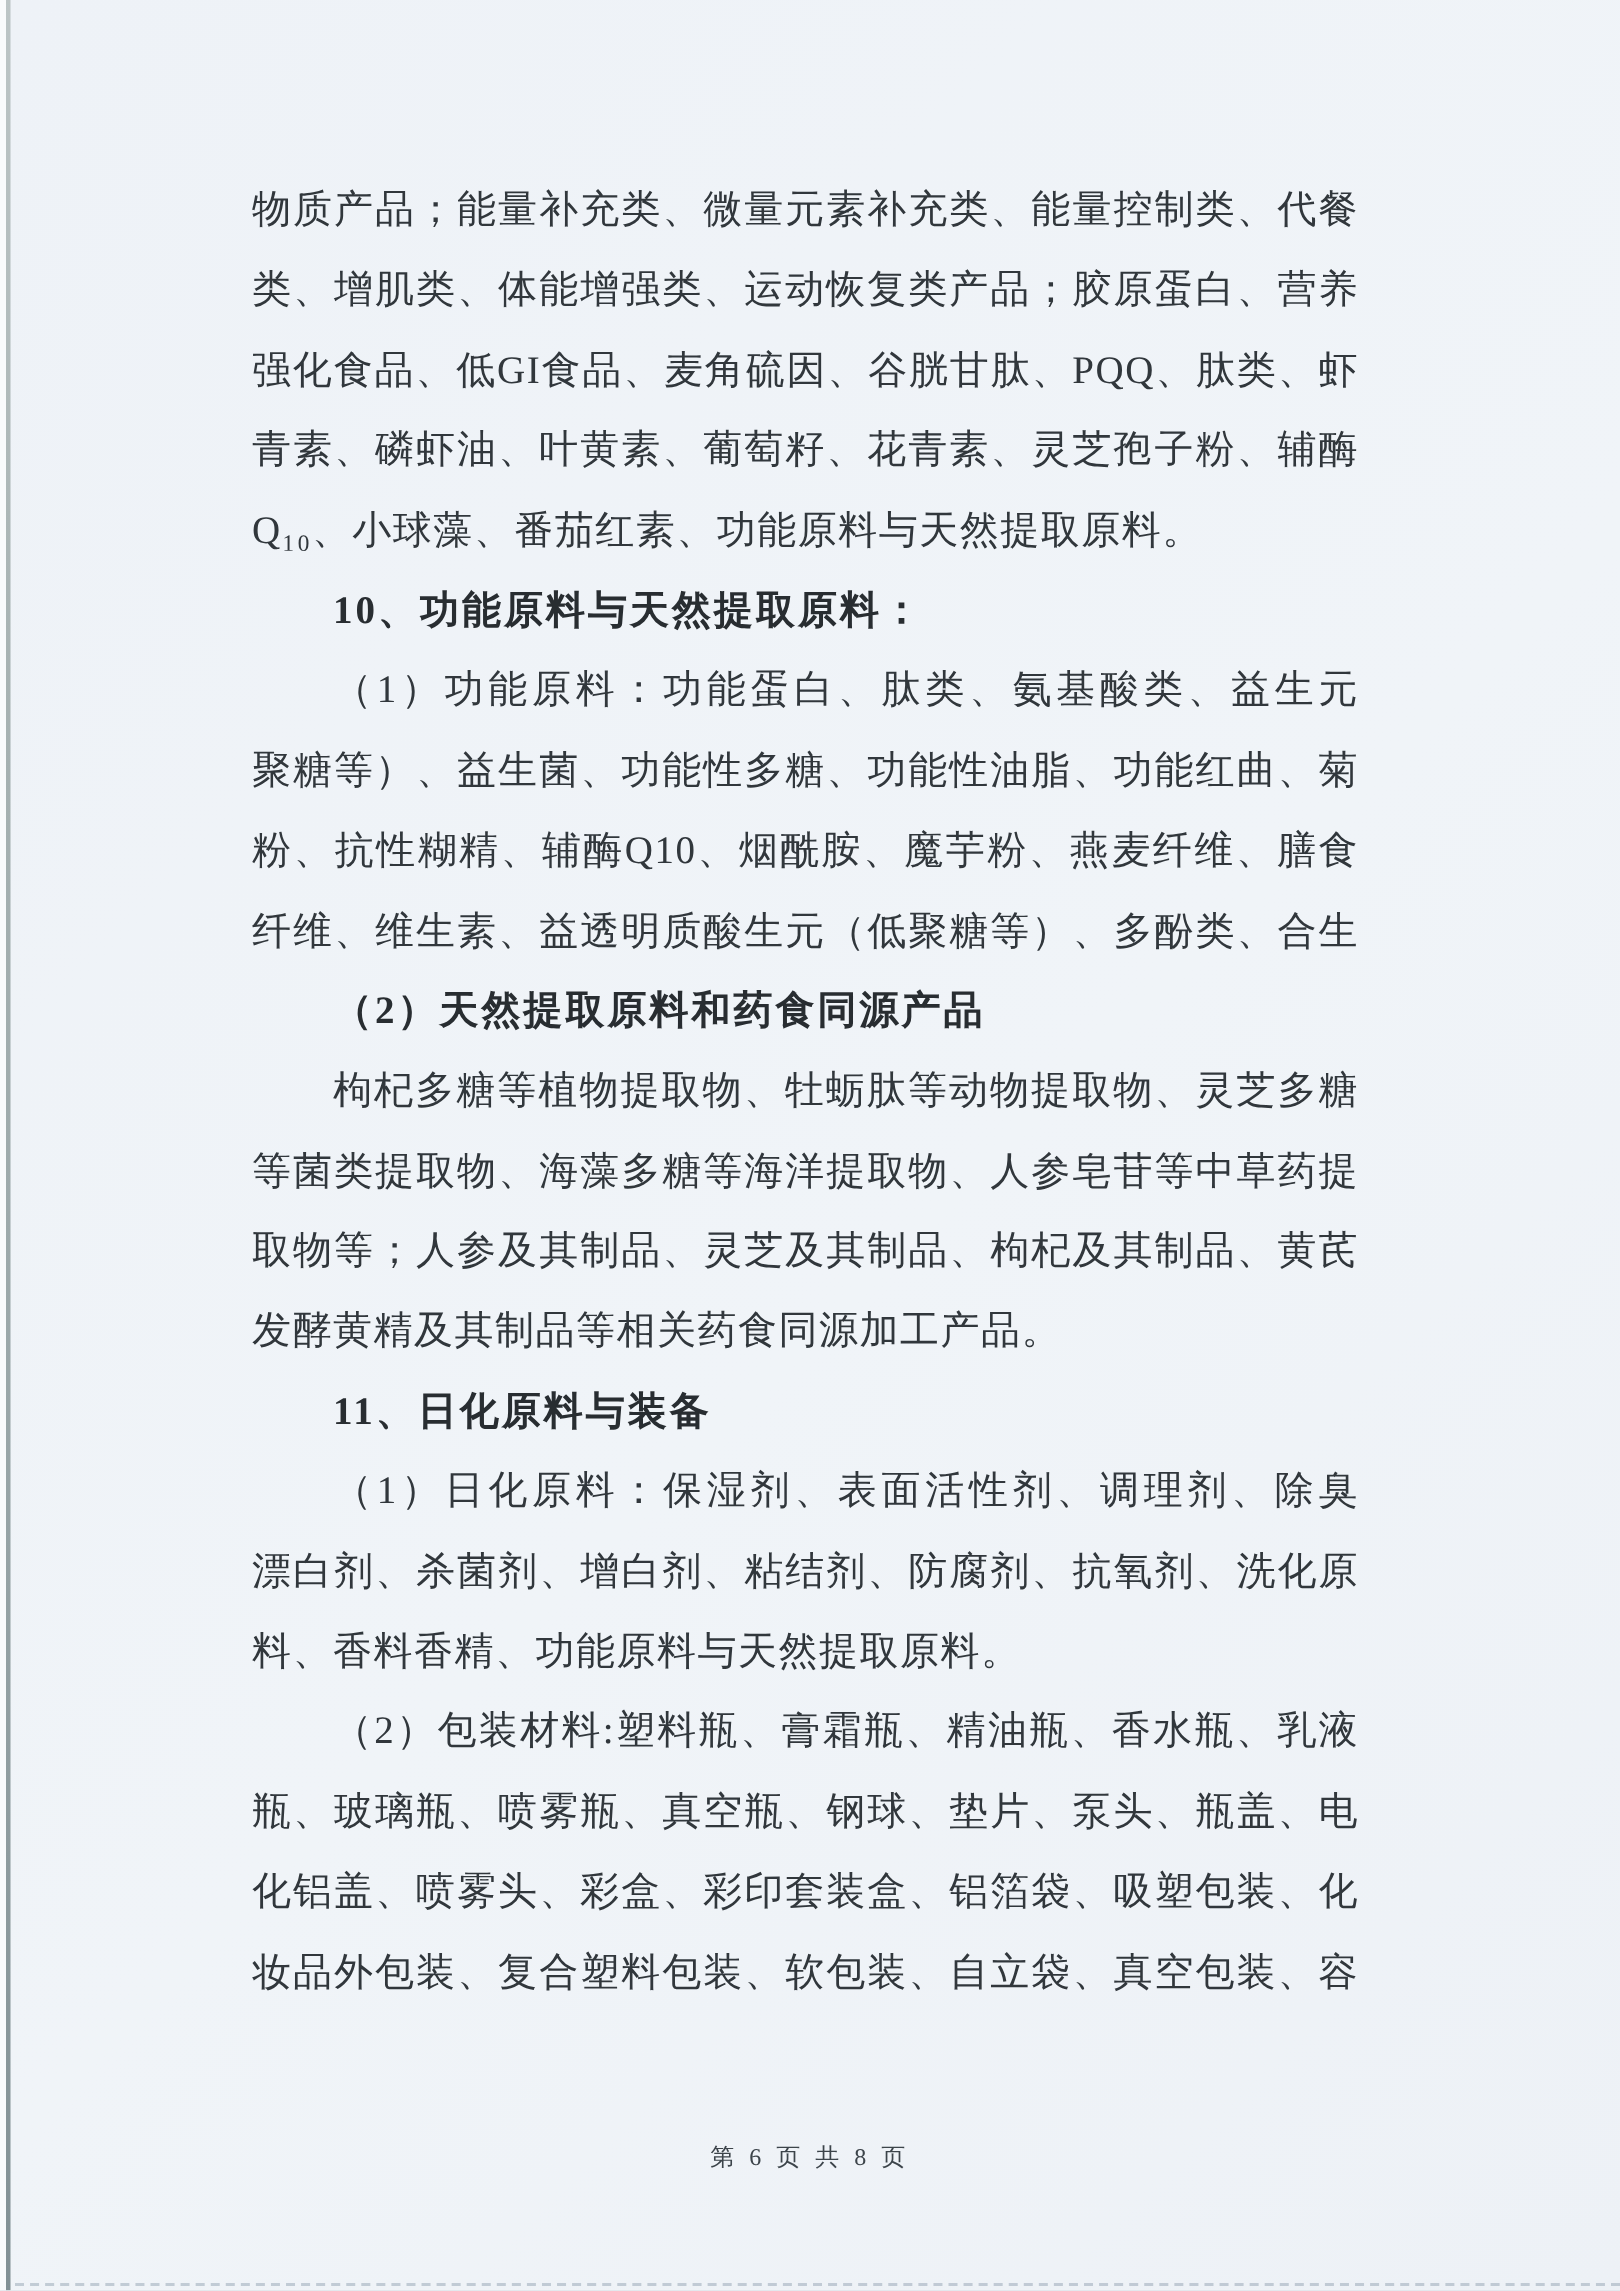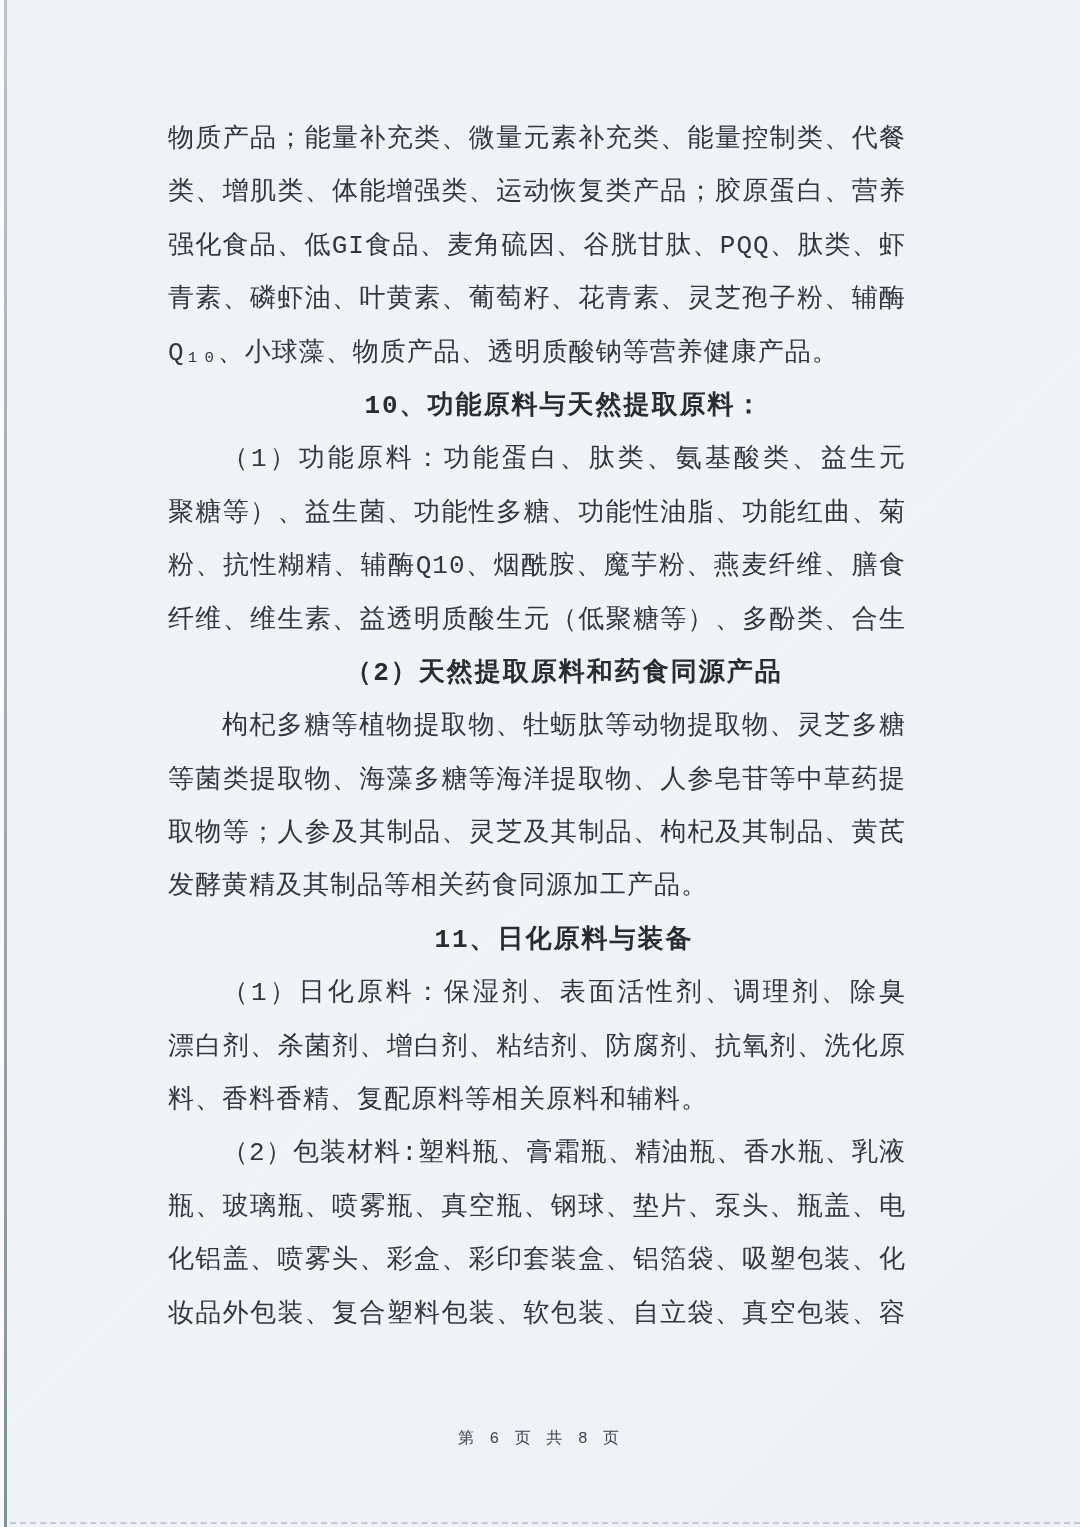--- a/index.html
+++ b/index.html
@@ -6,21 +6,21 @@
     margin: 0;
     padding: 0;
     background: #dfe5ea;
   }
   .page {
     position: relative;
     width: 1080px;
     height: 1527px;
     background: linear-gradient(135deg, #eef2f7 0%, #f0f4f8 55%, #edf1f6 100%);
     overflow: hidden;
-    font-family: Liberation Mono, monospace;
+    font-family: Liberation Serif, serif;
   }
   
   .scan-edge-left {
     position: absolute;
     left: 0; top: 0;
     width: 4px; height: 100%;
     background: #f9fbfc;
   }
   .scan-edge-line {
     position: absolute;
@@ -57,21 +57,20 @@
     text-align: justify;
     text-align-last: justify;
   }
   .ind {
     padding-left: 54px;
   }
   .hd {
     font-weight: 700;
     color: #282d31;
     letter-spacing: 2px;
-    text-align: center;
   }
   .footer {
     position: absolute;
     left: 0; top: 1424px;
     width: 100%;
     text-align: center;
     font-size: 16px;
     line-height: 30px;
     color: #3c444a;
     letter-spacing: 3px;
@@ -83,35 +82,35 @@
 <div class="page">
 
   <div class="scan-edge-left"></div>
   <div class="scan-edge-line"></div>
 
   <div class="doc">
     <div class="ln just">物质产品；能量补充类、微量元素补充类、能量控制类、代餐</div>
     <div class="ln just">类、增肌类、体能增强类、运动恢复类产品；胶原蛋白、营养</div>
     <div class="ln just">强化食品、低GI食品、麦角硫因、谷胱甘肽、PQQ、肽类、虾</div>
     <div class="ln just">青素、磷虾油、叶黄素、葡萄籽、花青素、灵芝孢子粉、辅酶</div>
-    <div class="ln">Q₁₀、小球藻、物质产品、透明质酸钠等营养健康产品。</div>
+    <div class="ln">Q₁₀、小球藻、番茄红素、功能原料与天然提取原料。</div>
     <div class="ln ind hd">10、功能原料与天然提取原料：</div>
     <div class="ln ind just">（1）功能原料：功能蛋白、肽类、氨基酸类、益生元（低</div>
     <div class="ln just">聚糖等）、益生菌、功能性多糖、功能性油脂、功能红曲、菊</div>
     <div class="ln just">粉、抗性糊精、辅酶Q10、烟酰胺、魔芋粉、燕麦纤维、膳食</div>
     <div class="ln just">纤维、维生素、益透明质酸生元（低聚糖等）、多酚类、合生</div>
     <div class="ln ind hd">（2）天然提取原料和药食同源产品</div>
     <div class="ln ind just">枸杞多糖等植物提取物、牡蛎肽等动物提取物、灵芝多糖</div>
     <div class="ln just">等菌类提取物、海藻多糖等海洋提取物、人参皂苷等中草药提</div>
     <div class="ln just">取物等；人参及其制品、灵芝及其制品、枸杞及其制品、黄芪</div>
     <div class="ln">发酵黄精及其制品等相关药食同源加工产品。</div>
     <div class="ln ind hd">11、日化原料与装备</div>
     <div class="ln ind just">（1）日化原料：保湿剂、表面活性剂、调理剂、除臭剂、</div>
     <div class="ln just">漂白剂、杀菌剂、增白剂、粘结剂、防腐剂、抗氧剂、洗化原</div>
-    <div class="ln">料、香料香精、复配原料等相关原料和辅料。</div>
+    <div class="ln">料、香料香精、功能原料与天然提取原料。</div>
     <div class="ln ind just">（2）包装材料:塑料瓶、膏霜瓶、精油瓶、香水瓶、乳液</div>
     <div class="ln just">瓶、玻璃瓶、喷雾瓶、真空瓶、钢球、垫片、泵头、瓶盖、电</div>
     <div class="ln just">化铝盖、喷雾头、彩盒、彩印套装盒、铝箔袋、吸塑包装、化</div>
     <div class="ln just">妆品外包装、复合塑料包装、软包装、自立袋、真空包装、容</div>
   </div>
 
   <div class="footer">第 6 页 共 8 页</div>
 
   <div class="scan-edge-bottom"></div>
 

